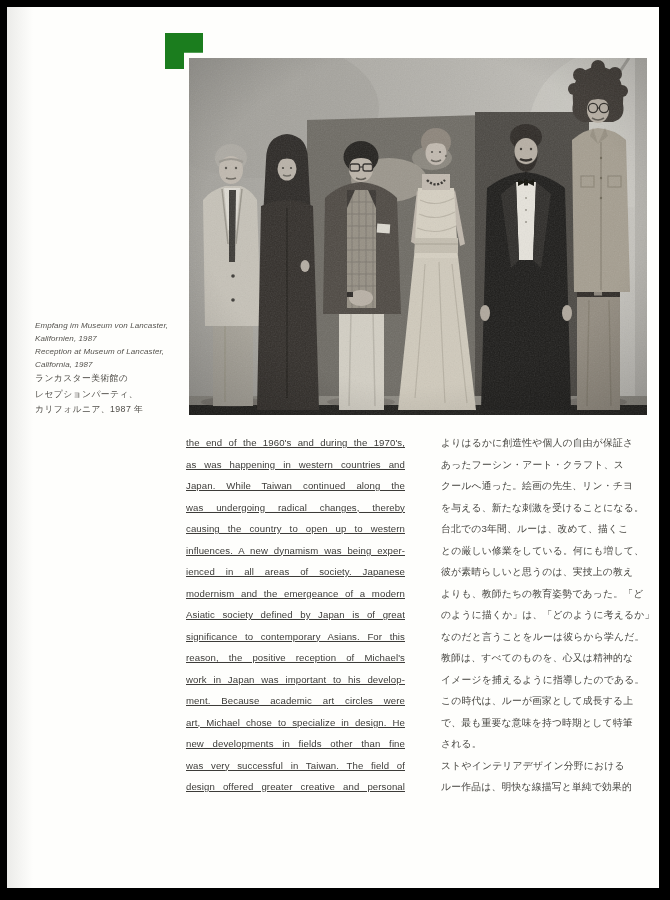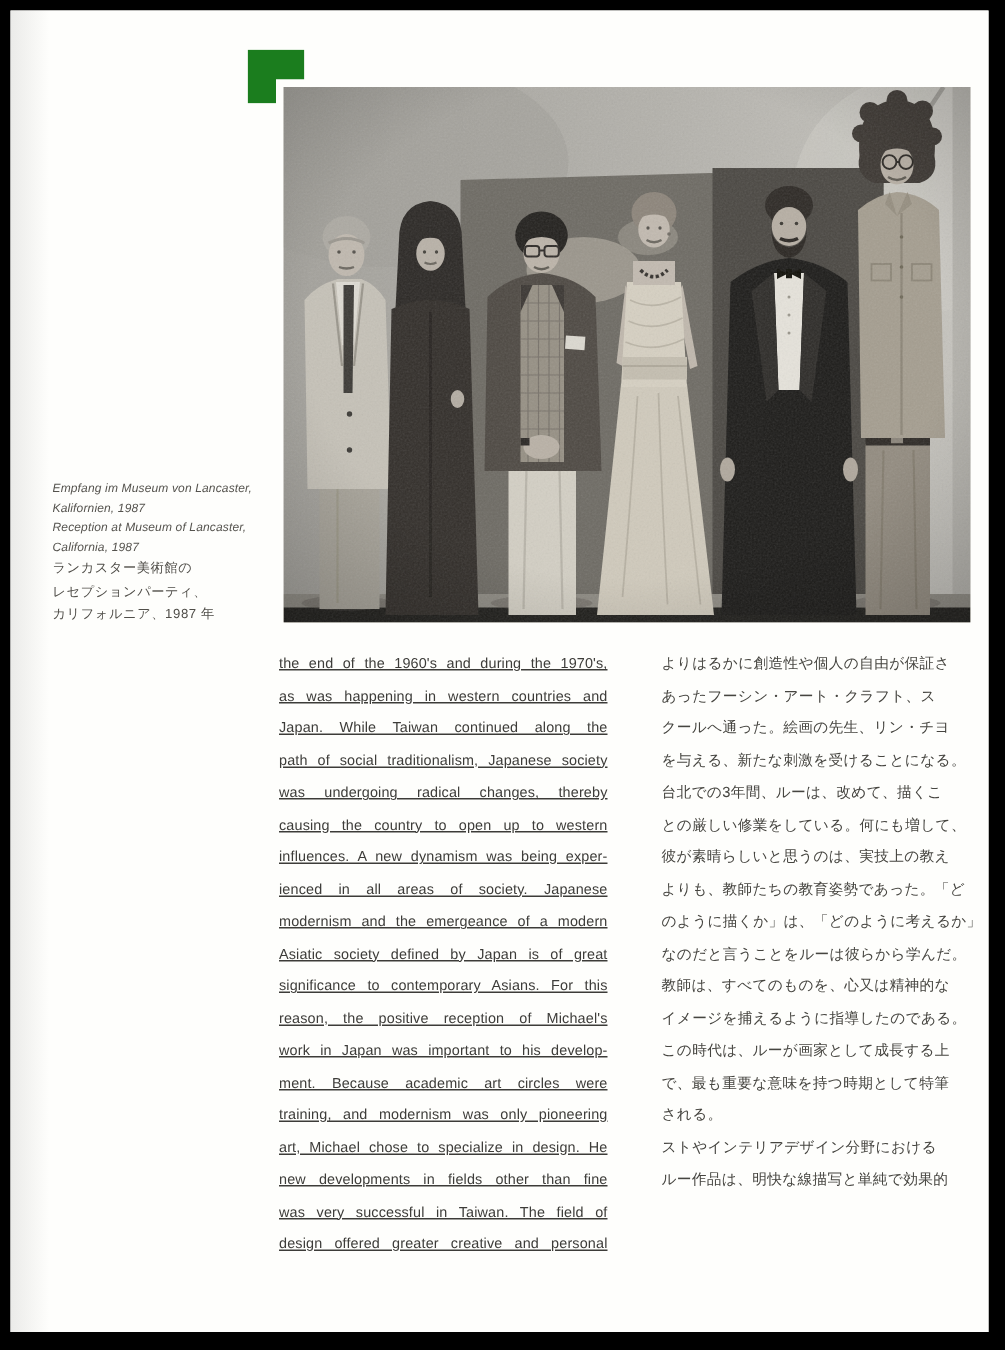--- a/index.html
+++ b/index.html
@@ -253,32 +253,30 @@
         <div class="cap-jp">ランカスター美術館の</div>
         <div class="cap-jp">レセプションパーティ、</div>
         <div class="cap-jp">カリフォルニア、1987 年</div>
       </div>
   </div>
 
   <div class="col col-en">
       <div class="txt-line">the end of the 1960's and during the 1970's,</div>
       <div class="txt-line">as was happening in western countries and</div>
       <div class="txt-line">Japan. While Taiwan continued along the</div>
-      <div class="txt-line">path of social traditionalism, Japanese society</div>
       <div class="txt-line">was undergoing radical changes, thereby</div>
       <div class="txt-line">causing the country to open up to western</div>
       <div class="txt-line">influences. A new dynamism was being exper-</div>
       <div class="txt-line">ienced in all areas of society. Japanese</div>
       <div class="txt-line">modernism and the emergeance of a modern</div>
       <div class="txt-line">Asiatic society defined by Japan is of great</div>
       <div class="txt-line">significance to contemporary Asians. For this</div>
       <div class="txt-line">reason, the positive reception of Michael's</div>
       <div class="txt-line">work in Japan was important to his develop-</div>
       <div class="txt-line">ment. Because academic art circles were</div>
-      <div class="txt-line">training, and modernism was only pioneering</div>
       <div class="txt-line">art, Michael chose to specialize in design. He</div>
       <div class="txt-line">new developments in fields other than fine</div>
       <div class="txt-line">was very successful in Taiwan. The field of</div>
       <div class="txt-line">design offered greater creative and personal</div>
     </div>
 
   <div class="col col-jp">
       <div class="txt-line">よりはるかに創造性や個人の自由が保証さ</div>
       <div class="txt-line">あったフーシン・アート・クラフト、ス</div>
       <div class="txt-line">クールへ通った。絵画の先生、リン・チヨ</div>

